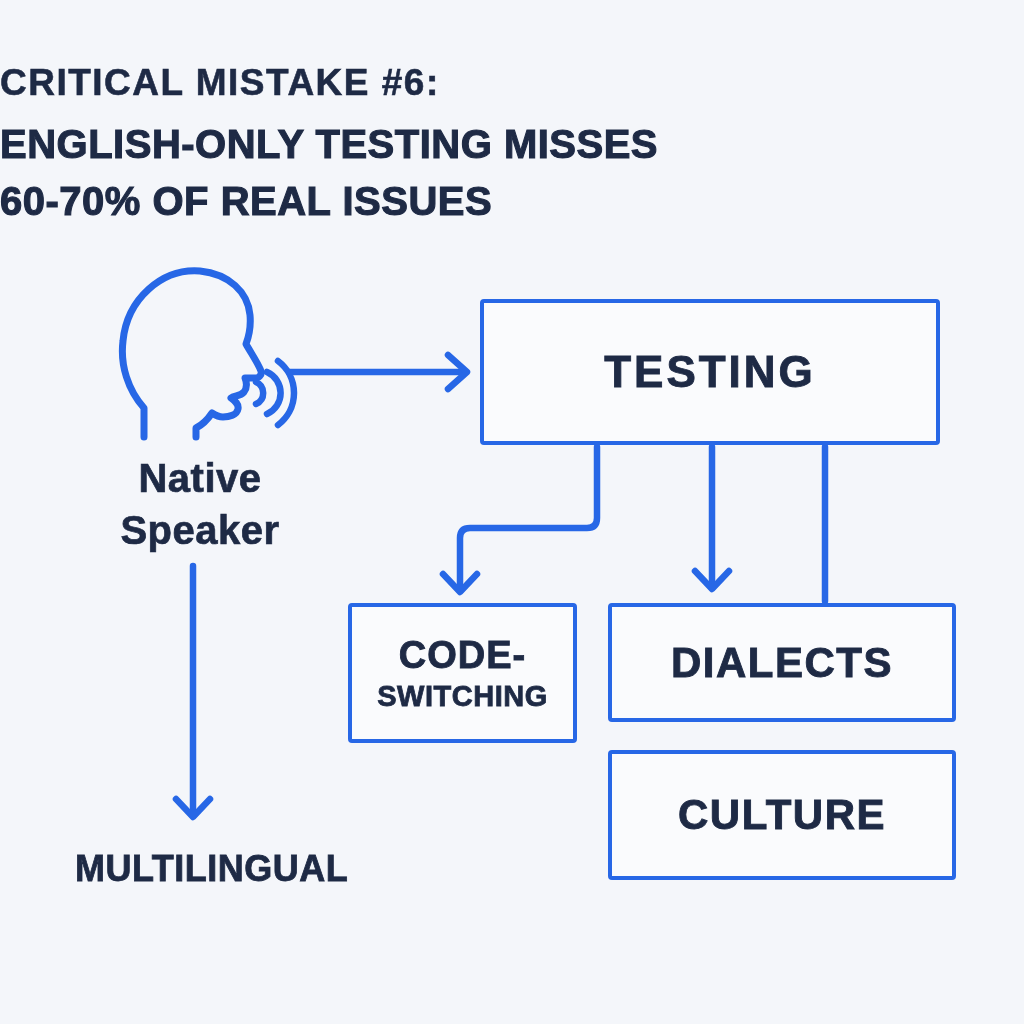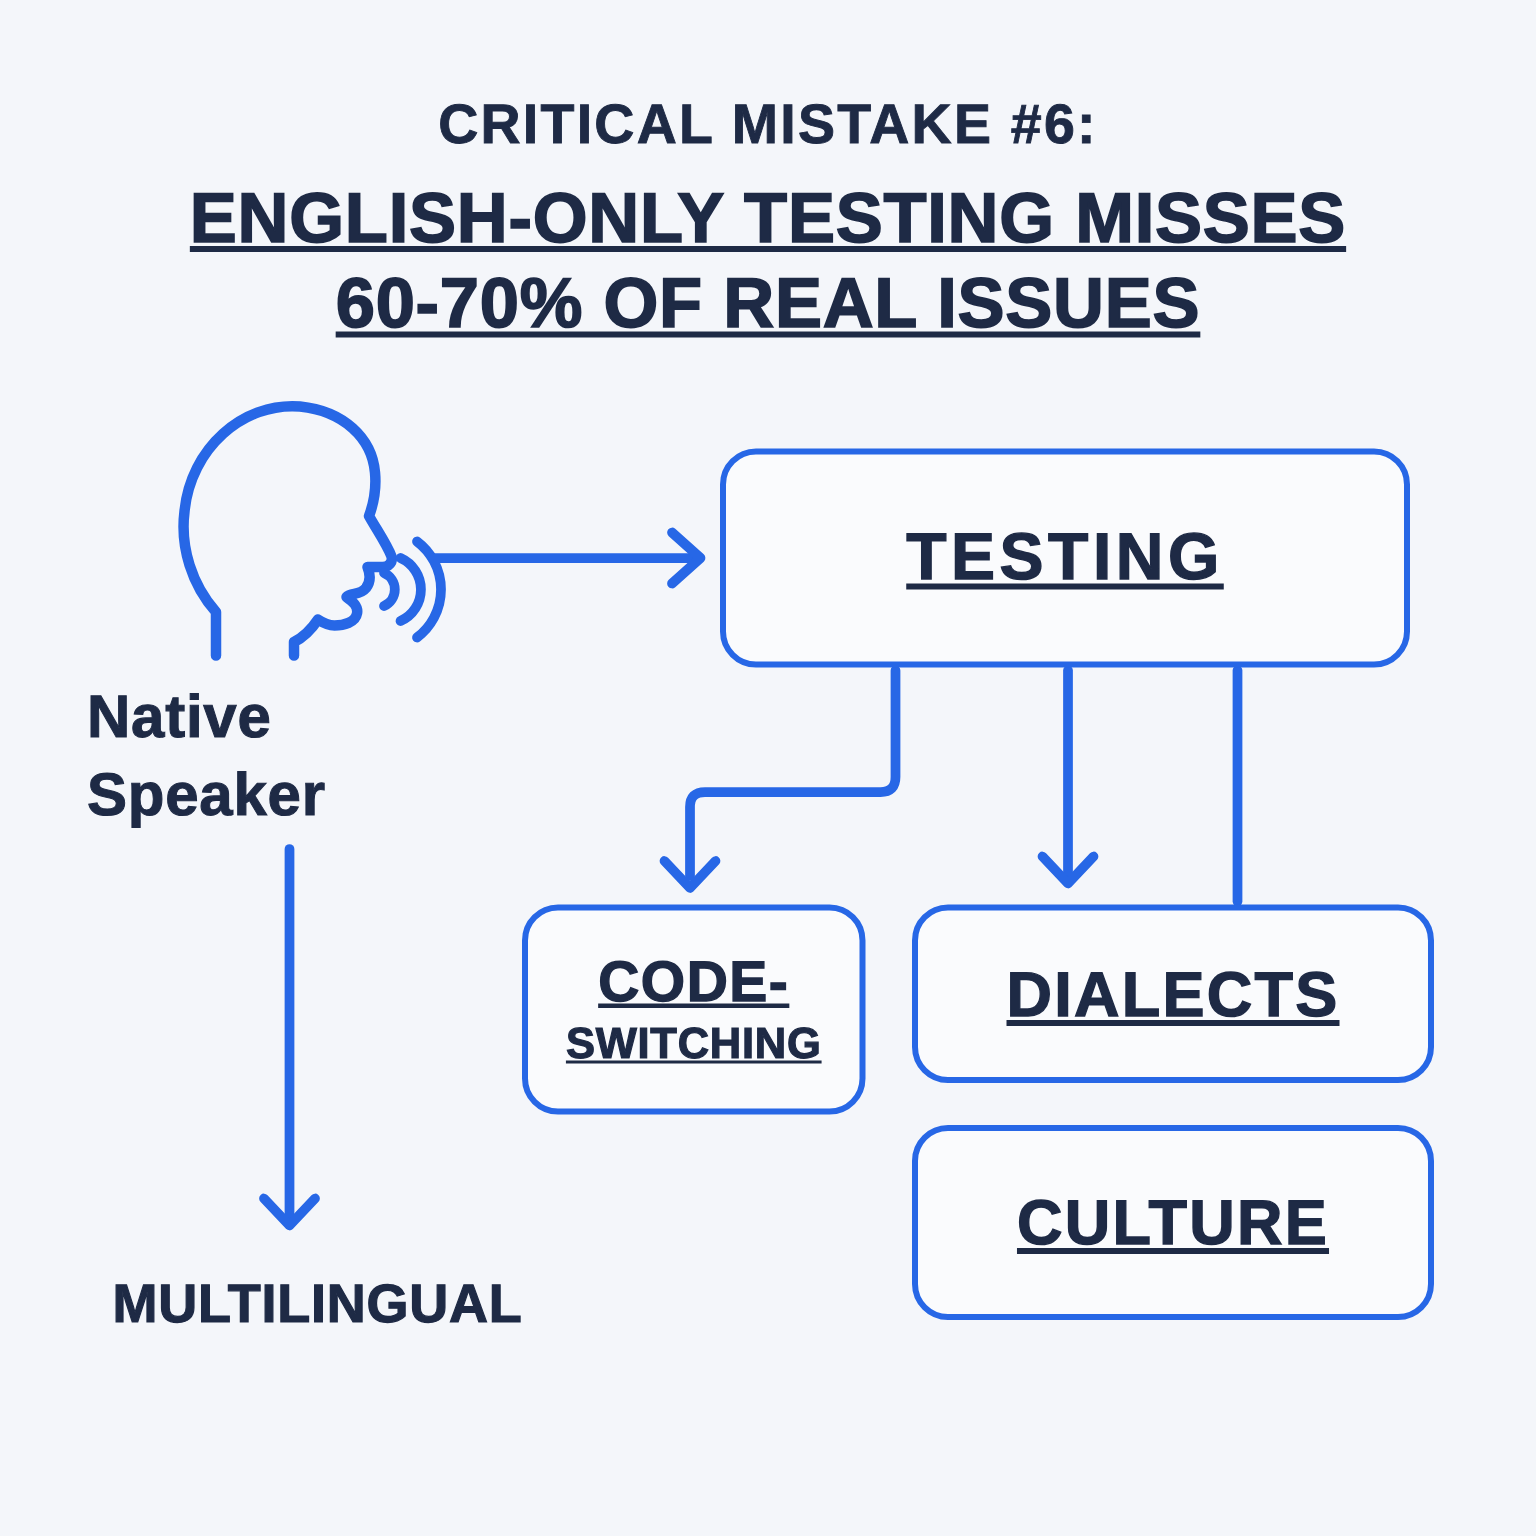--- a/index.html
+++ b/index.html
@@ -18,75 +18,74 @@
   .canvas{
     position:relative;
     width:1024px;height:1024px;
     background:var(--bg);
     overflow:hidden;
   }
   
   .title{
     position:absolute;
     left:0; top:60px; width:1024px;
-    text-align:center;
+    text-align:left;
     color:var(--navy);
     font-weight:bold;
   }
   .title .t1{
     font-size:37px;
     line-height:46px;
     letter-spacing:1.5px;
     -webkit-text-stroke:0.6px var(--navy);
   }
   .title .t2,.title .t3{
-    font-size:47px;
+    font-size:40px;
     line-height:57px;
     letter-spacing:0.5px;
-    text-decoration:underline;
     -webkit-text-stroke:1.1px var(--navy);
   }
   .title .t2{margin-top:10px;}
   
   svg.lines{
     position:absolute; left:0; top:0;
     width:1024px; height:1024px;
     color:var(--blue);
     pointer-events:none;
   }
   
   .box{
     position:absolute;
     border:4px solid var(--blue);
-    border-radius:24px;
+    border-radius:4px;
     background:var(--boxfill);
     display:flex;
     flex-direction:column;
     align-items:center;
     justify-content:center;
     text-align:center;
     color:var(--navy);
     font-weight:bold;
     box-sizing:border-box;
-    text-decoration:underline;
   }
   .box .lbl{ -webkit-text-stroke:0.9px var(--navy); }
   .box-testing{ left:480px; top:299px; width:460px; height:146px; }
   .box-testing .lbl{ font-size:44px; letter-spacing:3px; }
   .box-codesw{ left:348px; top:603px; width:229px; height:140px; }
   .box-codesw .l1{ font-size:38px; line-height:46px; letter-spacing:1px; -webkit-text-stroke:0.9px var(--navy); }
   .box-codesw .l2{ font-size:29px; line-height:37px; letter-spacing:0.5px; -webkit-text-stroke:0.8px var(--navy); }
   .box-dialects{ left:608px; top:603px; width:348px; height:119px; }
   .box-dialects .lbl{ font-size:42px; letter-spacing:1.5px; }
   .box-culture{ left:608px; top:750px; width:348px; height:130px; }
   .box-culture .lbl{ font-size:42px; letter-spacing:1.5px; }
   
   .speaker-label{
     position:absolute;
     left:58px; top:452px; width:284px;
+    text-align:center;
     font-size:40px;
     line-height:52px;
     font-weight:bold;
     color:var(--navy);
     -webkit-text-stroke:0.7px var(--navy);
     letter-spacing:0.5px;
   }
   
   .outcome{
     position:absolute;

